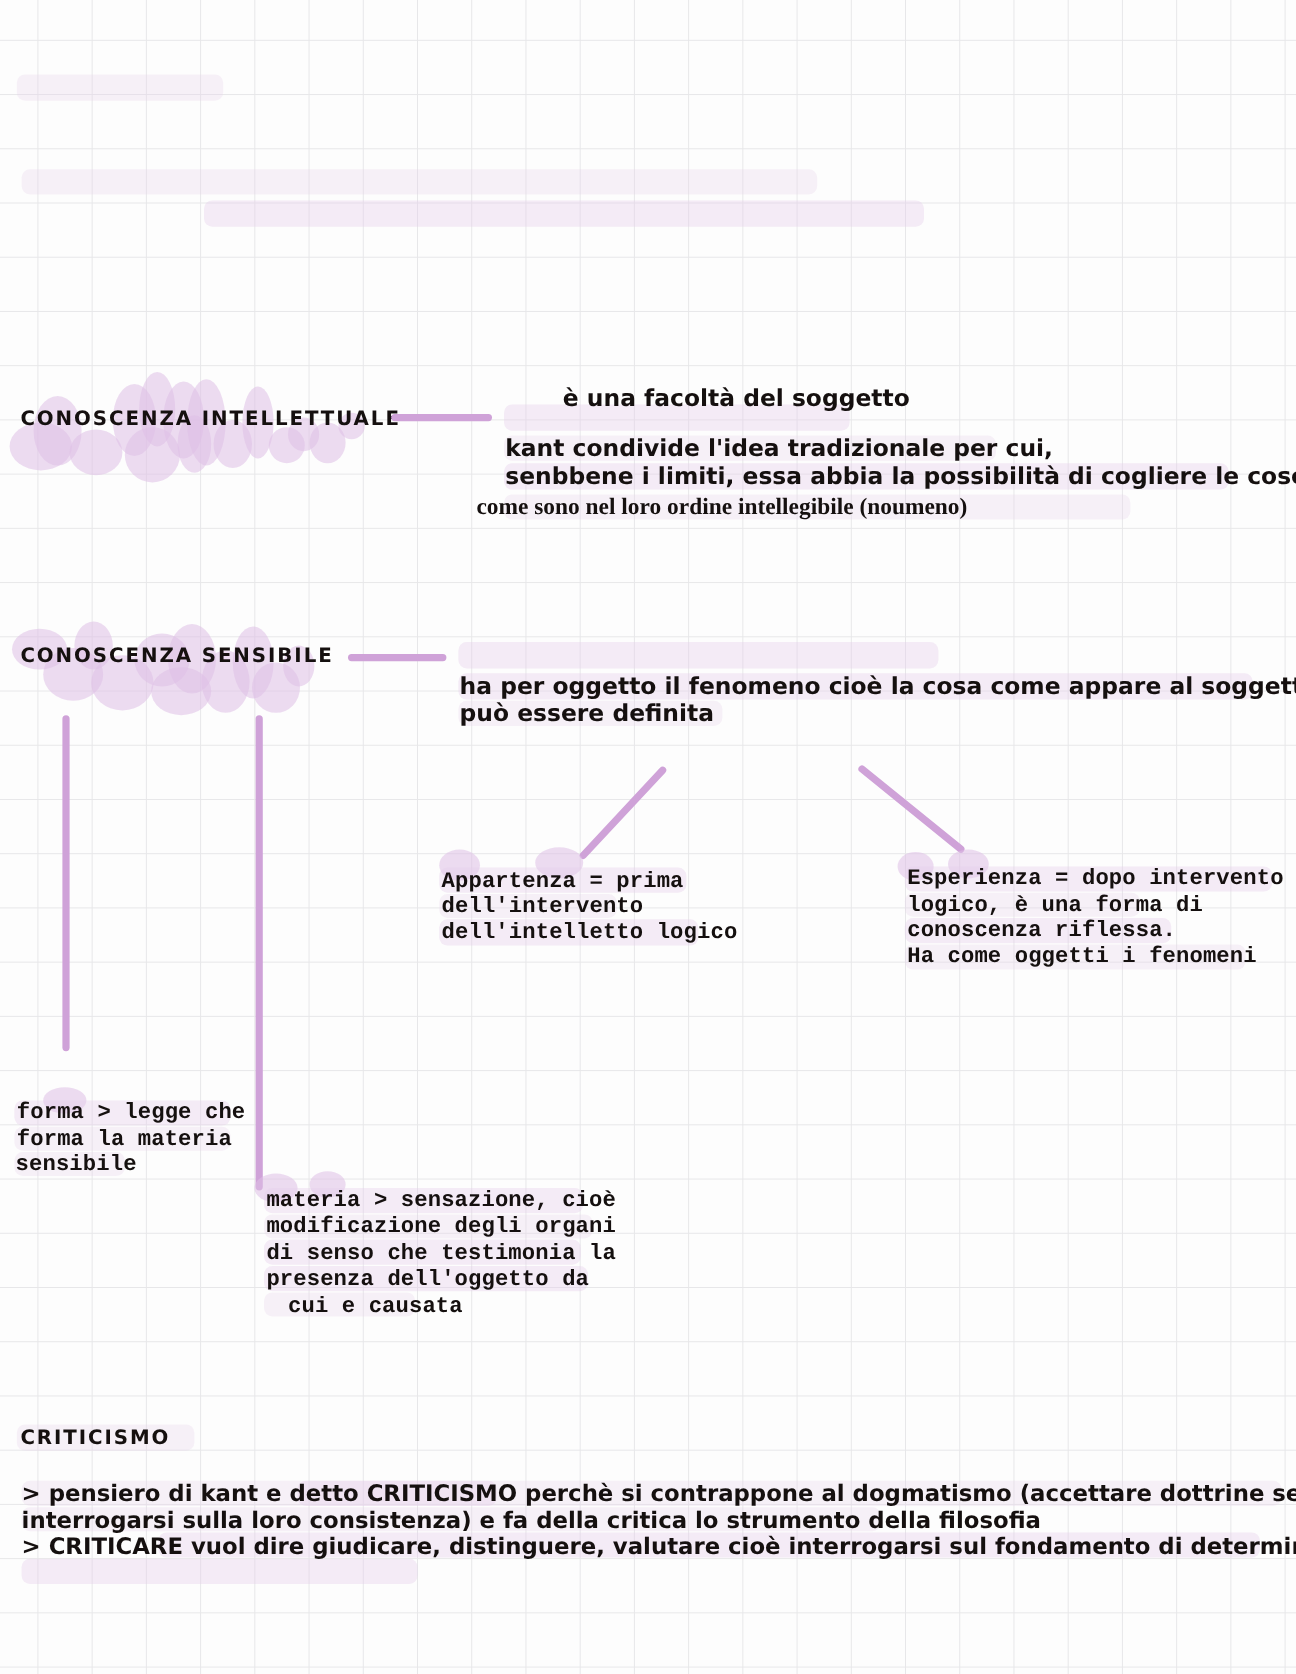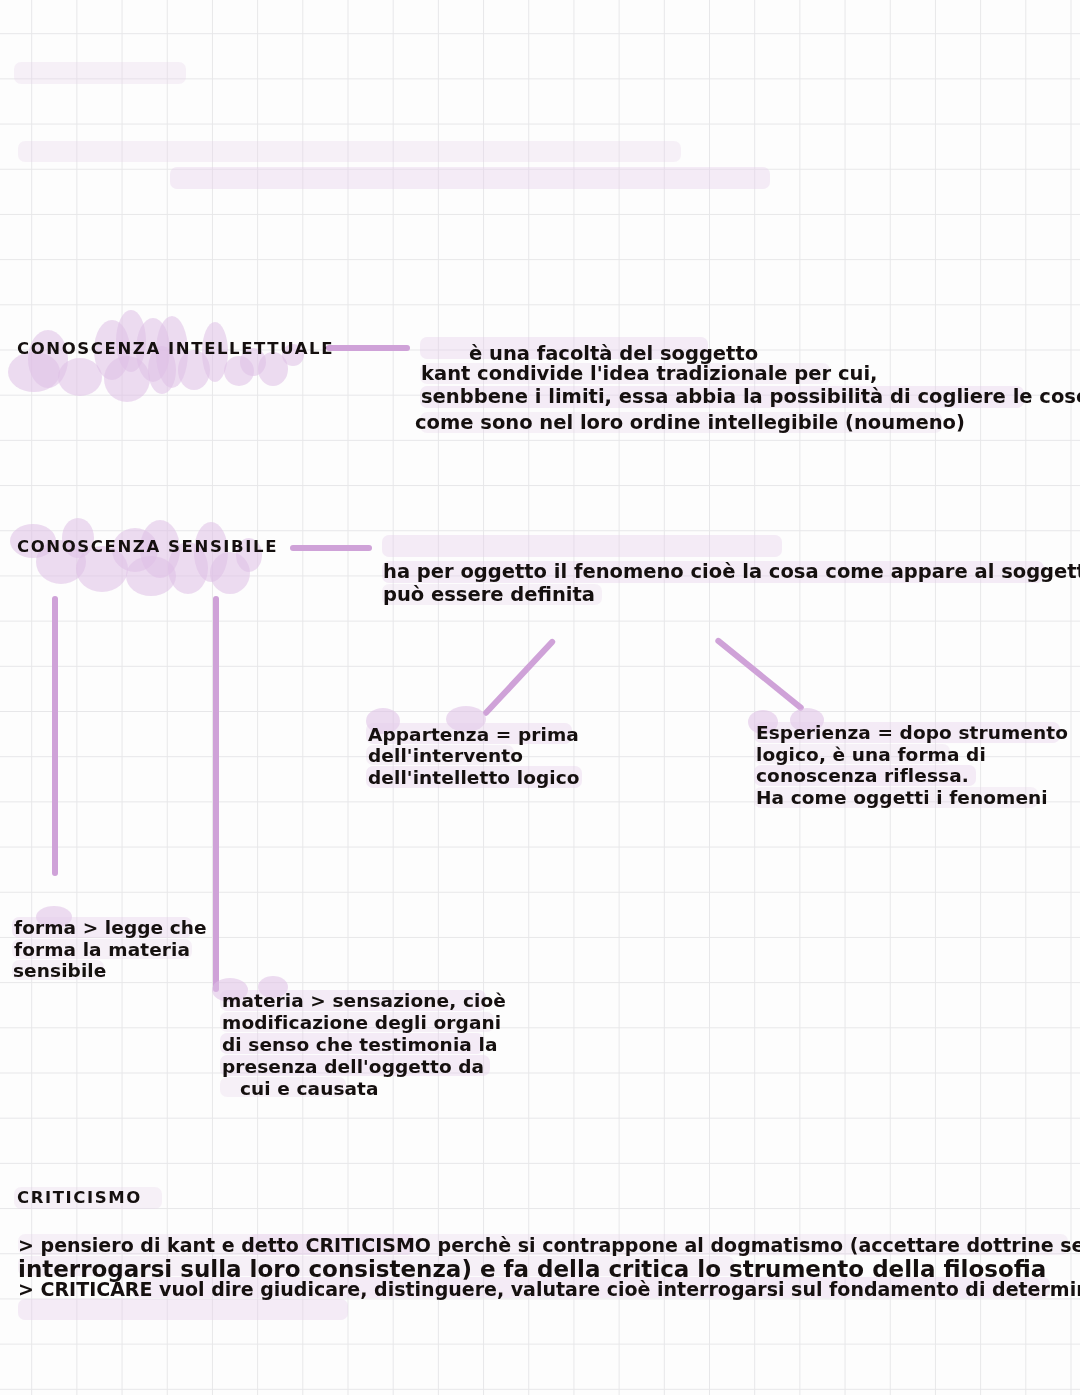--- a/index.html
+++ b/index.html
@@ -36,20 +36,21 @@
     letter-spacing:1.6px;
   }
   .body{
     font-size:19.5px;
     font-weight:700;
     letter-spacing:0px;
   }
   .body-s{
     font-size:18.5px;
     font-weight:700;
+    font-family:Liberation Mono, monospace;
   }
   
   .hl{
     position:absolute;
     background:#e7d0ea;
     opacity:.62;
     border-radius:7px;
     pointer-events:none;
   }
   .hl.soft{opacity:.40;}
@@ -111,24 +112,24 @@
 
   <div class="txt head" style="left:17px;top:341px;">CONOSCENZA INTELLETTUALE</div>
 
   <div class="line lineH" style="left:326px;top:345px;width:84px;"></div>
 
   <div class="hl soft" style="left:420px;top:337px;width:288px;height:22px;"></div>
   <div class="hl faint" style="left:420px;top:363px;width:410px;height:21px;"></div>
   <div class="hl soft" style="left:420px;top:386px;width:604px;height:22px;"></div>
   <div class="hl faint" style="left:420px;top:412px;width:522px;height:21px;"></div>
 
-  <div class="txt body" style="left:421px;top:344px;padding-left:48px;">è una facoltà del soggetto</div>
+  <div class="txt body" style="left:421px;top:322px;padding-left:48px;">è una facoltà del soggetto</div>
   <div class="txt body" style="left:421px;top:364px;">kant condivide l'idea tradizionale per cui,</div>
   <div class="txt body" style="left:421px;top:387px;">senbbene i limiti, essa abbia la possibilità di cogliere le cose</div>
-  <div class="txt body" style="left:415px;top:413px;">come sono nel loro ordine intellegibile (noumeno)</div>
+  <div class="txt body" style="left:397px;top:413px;font-family:Liberation Serif, serif;">come sono nel loro ordine intellegibile (noumeno)</div>
 
   <div class="blob" style="left:10px;top:524px;width:46px;height:34px;"></div>
   <div class="blob" style="left:36px;top:540px;width:50px;height:44px;"></div>
   <div class="blob" style="left:62px;top:518px;width:32px;height:40px;"></div>
   <div class="blob" style="left:76px;top:546px;width:52px;height:46px;"></div>
   <div class="blob" style="left:112px;top:528px;width:46px;height:44px;"></div>
   <div class="blob" style="left:140px;top:520px;width:40px;height:58px;"></div>
   <div class="blob" style="left:126px;top:556px;width:50px;height:40px;"></div>
   <div class="blob" style="left:168px;top:542px;width:40px;height:52px;"></div>
   <div class="blob" style="left:194px;top:522px;width:34px;height:60px;"></div>
@@ -162,21 +163,21 @@
   <div class="txt body-s" style="left:368px;top:747px;">dell'intervento</div>
   <div class="txt body-s" style="left:368px;top:769px;">dell'intelletto logico</div>
 
   <div class="blob" style="left:748px;top:710px;width:30px;height:24px;"></div>
   <div class="blob" style="left:790px;top:708px;width:34px;height:24px;"></div>
   <div class="hl soft" style="left:754px;top:722px;width:306px;height:21px;"></div>
   <div class="hl faint" style="left:754px;top:744px;width:196px;height:20px;"></div>
   <div class="hl soft" style="left:754px;top:765px;width:222px;height:21px;"></div>
   <div class="hl faint" style="left:754px;top:787px;width:284px;height:21px;"></div>
 
-  <div class="txt body-s" style="left:756px;top:724px;">Esperienza = dopo strumento</div>
+  <div class="txt body-s" style="left:756px;top:724px;">Esperienza = dopo intervento</div>
   <div class="txt body-s" style="left:756px;top:746px;">logico, è una forma di</div>
   <div class="txt body-s" style="left:756px;top:767px;">conoscenza riflessa.</div>
   <div class="txt body-s" style="left:756px;top:789px;">Ha come oggetti i fenomeni</div>
 
   <div class="blob" style="left:36px;top:906px;width:36px;height:22px;"></div>
   <div class="hl soft" style="left:12px;top:917px;width:180px;height:21px;"></div>
   <div class="hl faint" style="left:12px;top:939px;width:180px;height:20px;"></div>
   <div class="hl faint" style="left:12px;top:960px;width:92px;height:20px;"></div>
 
   <div class="txt body-s" style="left:14px;top:919px;">forma &gt; legge che</div>
@@ -200,16 +201,16 @@
   <div class="hl faint" style="left:14px;top:1187px;width:148px;height:22px;"></div>
   <div class="txt head" style="left:17px;top:1190px;">CRITICISMO</div>
 
   <div class="hl soft" style="left:248px;top:1234px;width:166px;height:21px;"></div>
   <div class="hl faint" style="left:18px;top:1234px;width:1050px;height:21px;"></div>
   <div class="hl faint" style="left:18px;top:1256px;width:716px;height:20px;"></div>
   <div class="hl soft" style="left:132px;top:1277px;width:918px;height:21px;"></div>
   <div class="hl soft" style="left:18px;top:1299px;width:330px;height:21px;"></div>
 
   <div class="txt body" style="left:18px;top:1236px;font-size:19px;">&gt; pensiero di kant e detto CRITICISMO perchè si contrappone al dogmatismo (accettare dottrine senza</div>
-  <div class="txt body" style="left:18px;top:1258px;font-size:23px;">interrogarsi sulla loro consistenza) e fa della critica lo strumento della filosofia</div>
+  <div class="txt body" style="left:18px;top:1258px;font-size:19px;">interrogarsi sulla loro consistenza) e fa della critica lo strumento della filosofia</div>
   <div class="txt body" style="left:18px;top:1280px;font-size:19px;">&gt; CRITICARE vuol dire giudicare, distinguere, valutare cioè interrogarsi sul fondamento di determinante</div>
 
 </div>
 
 </body></html>

